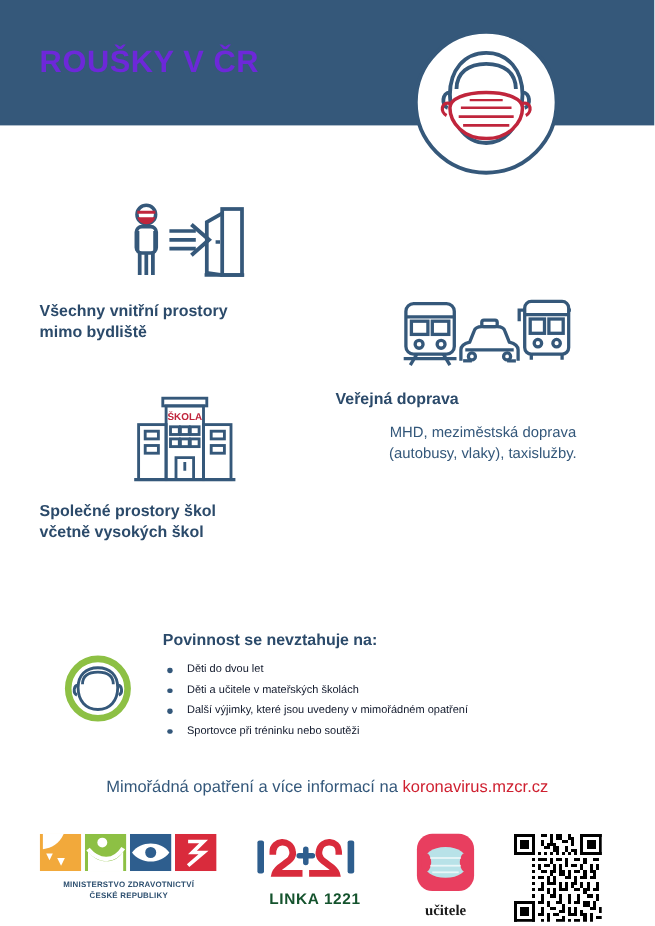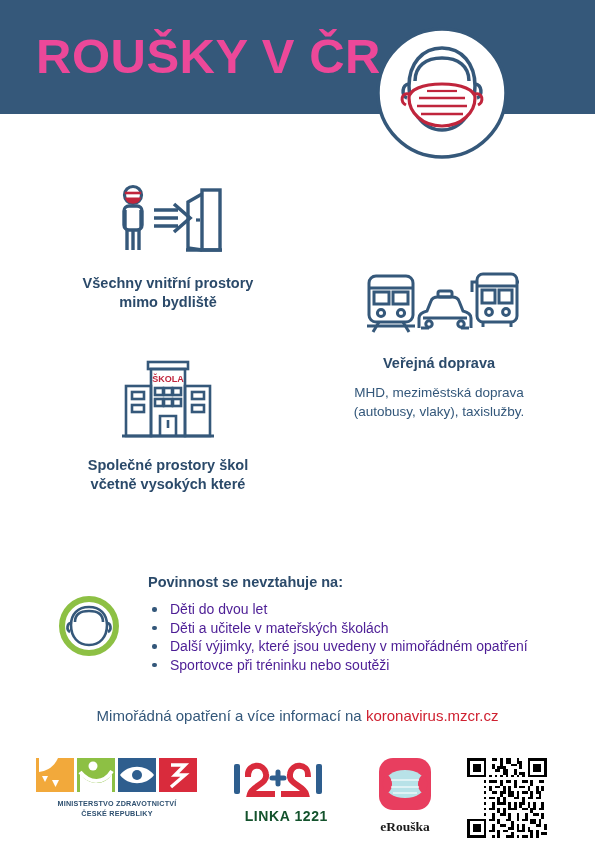--- a/index.html
+++ b/index.html
@@ -21,23 +21,23 @@
     position: absolute;
     left: 0; top: 0;
     width: 595px;
     height: 114px;
     background: #35587a;
   }
   .header-title {
     position: absolute;
     left: 36px;
     top: 32px;
-    font-size: 49px;
+    font-size: 28px;
     font-weight: bold;
-    color: #ec4899;
+    color: #6d28d9;
     letter-spacing: 0.5px;
     line-height: 48px;
     white-space: nowrap;
   }
   .header-mask-icon {
     position: absolute;
     left: 375px;
     top: 26px;
     width: 134px;
     height: 134px;
@@ -50,21 +50,20 @@
   .sec-indoor  { left: 36px;  top: 180px; width: 264px; }
   .sec-transit { left: 305px; top: 270px; width: 268px; }
   .sec-school  { left: 36px;  top: 358px; width: 264px; }
 
   .icon-wrap {
     display: flex;
     justify-content: center;
     align-items: flex-end;
   }
   .sec-title {
-    text-align: center;
     font-weight: bold;
     font-size: 14.5px;
     line-height: 19px;
     color: #2b4a6a;
     margin-top: 14px;
   }
   .sec-desc {
     text-align: center;
     font-size: 13.5px;
     line-height: 19px;
@@ -98,23 +97,23 @@
     margin-bottom: 10px;
   }
   .exc-list {
     list-style: none;
     margin: 0;
     padding: 0;
   }
   .exc-list li {
     position: relative;
     padding-left: 22px;
-    font-size: 14px;
+    font-size: 10px;
     line-height: 18.5px;
-    color: #4c1d95;
+    color: #0f172a;
   }
   .exc-list li::before {
     content: "";
     position: absolute;
     left: 4px;
     top: 7px;
     width: 4.5px;
     height: 4.5px;
     border-radius: 50%;
     background: #33577a;
@@ -304,21 +303,21 @@
         <rect x="74" y="47" width="12" height="7"></rect>
 
         <path d="M42 78 L42 58 L58 58 L58 78"></path>
         <line x1="50" y1="62" x2="50" y2="70"></line>
       </g>
       <text x="50" y="24" text-anchor="middle" font-family="Liberation Sans, sans-serif" font-size="9" font-weight="bold" fill="#c0253c">ŠKOLA</text>
     </svg>
   </div>
   <div class="sec-title">
     <div>Společné prostory škol</div>
-    <div>včetně vysokých které</div>
+    <div>včetně vysokých škol</div>
   </div>
 </div>
 
 <div class="exceptions">
   <div class="exc-icon">
     <svg viewBox="0 0 66 66" width="66" height="66">
       <circle cx="33" cy="33" r="27" fill="none" stroke="#8dc044" stroke-width="6"></circle>
       <path d="M33 14 C22 14 15 21 15 32 C15 44 22 52 33 52 C44 52 51 44 51 32 C51 21 44 14 33 14 Z" fill="none" stroke="#35587a" stroke-width="2.6"></path>
       <path d="M15 30 C11 30 10 37 14 39" fill="none" stroke="#35587a" stroke-width="2.6"></path>
       <path d="M51 30 C55 30 56 37 52 39" fill="none" stroke="#35587a" stroke-width="2.6"></path>
@@ -395,21 +394,21 @@
   <div class="logo-erou">
     <svg viewBox="0 0 56 56" width="56" height="56">
       <rect x="2" y="2" width="52" height="52" rx="14" fill="#e83e5f"></rect>
       <path d="M8 28 C8 20 16 14 28 14 C40 14 48 20 48 28 C48 36 40 42 28 42 C16 42 8 36 8 28 Z" fill="#b8e2e8"></path>
       <path d="M12 20 C16 24 16 32 12 36 L8 36 C5 32 5 24 8 20 Z" fill="#e83e5f"></path>
       <path d="M44 20 C40 24 40 32 44 36 L48 36 C51 32 51 24 48 20 Z" fill="#e83e5f"></path>
       <line x1="14" y1="24" x2="42" y2="24" stroke="#ffffff" stroke-width="1.6" opacity="0.7"></line>
       <line x1="14" y1="31" x2="42" y2="31" stroke="#ffffff" stroke-width="1.6" opacity="0.7"></line>
       <line x1="16" y1="37" x2="40" y2="37" stroke="#ffffff" stroke-width="1.6" opacity="0.7"></line>
     </svg>
-    <div class="erou-text">eRouška</div>
+    <div class="erou-text">učitele</div>
   </div>
 
   <div class="logo-qr">
     <svg viewBox="0 0 29 29" width="80" height="80" shape-rendering="crispEdges">
       <rect width="29" height="29" fill="#ffffff"></rect>
       <g fill="#000000">
 
         <rect x="0" y="0" width="7" height="1"></rect>
           <rect x="0" y="6" width="7" height="1"></rect>
         <rect x="0" y="0" width="1" height="7"></rect>

